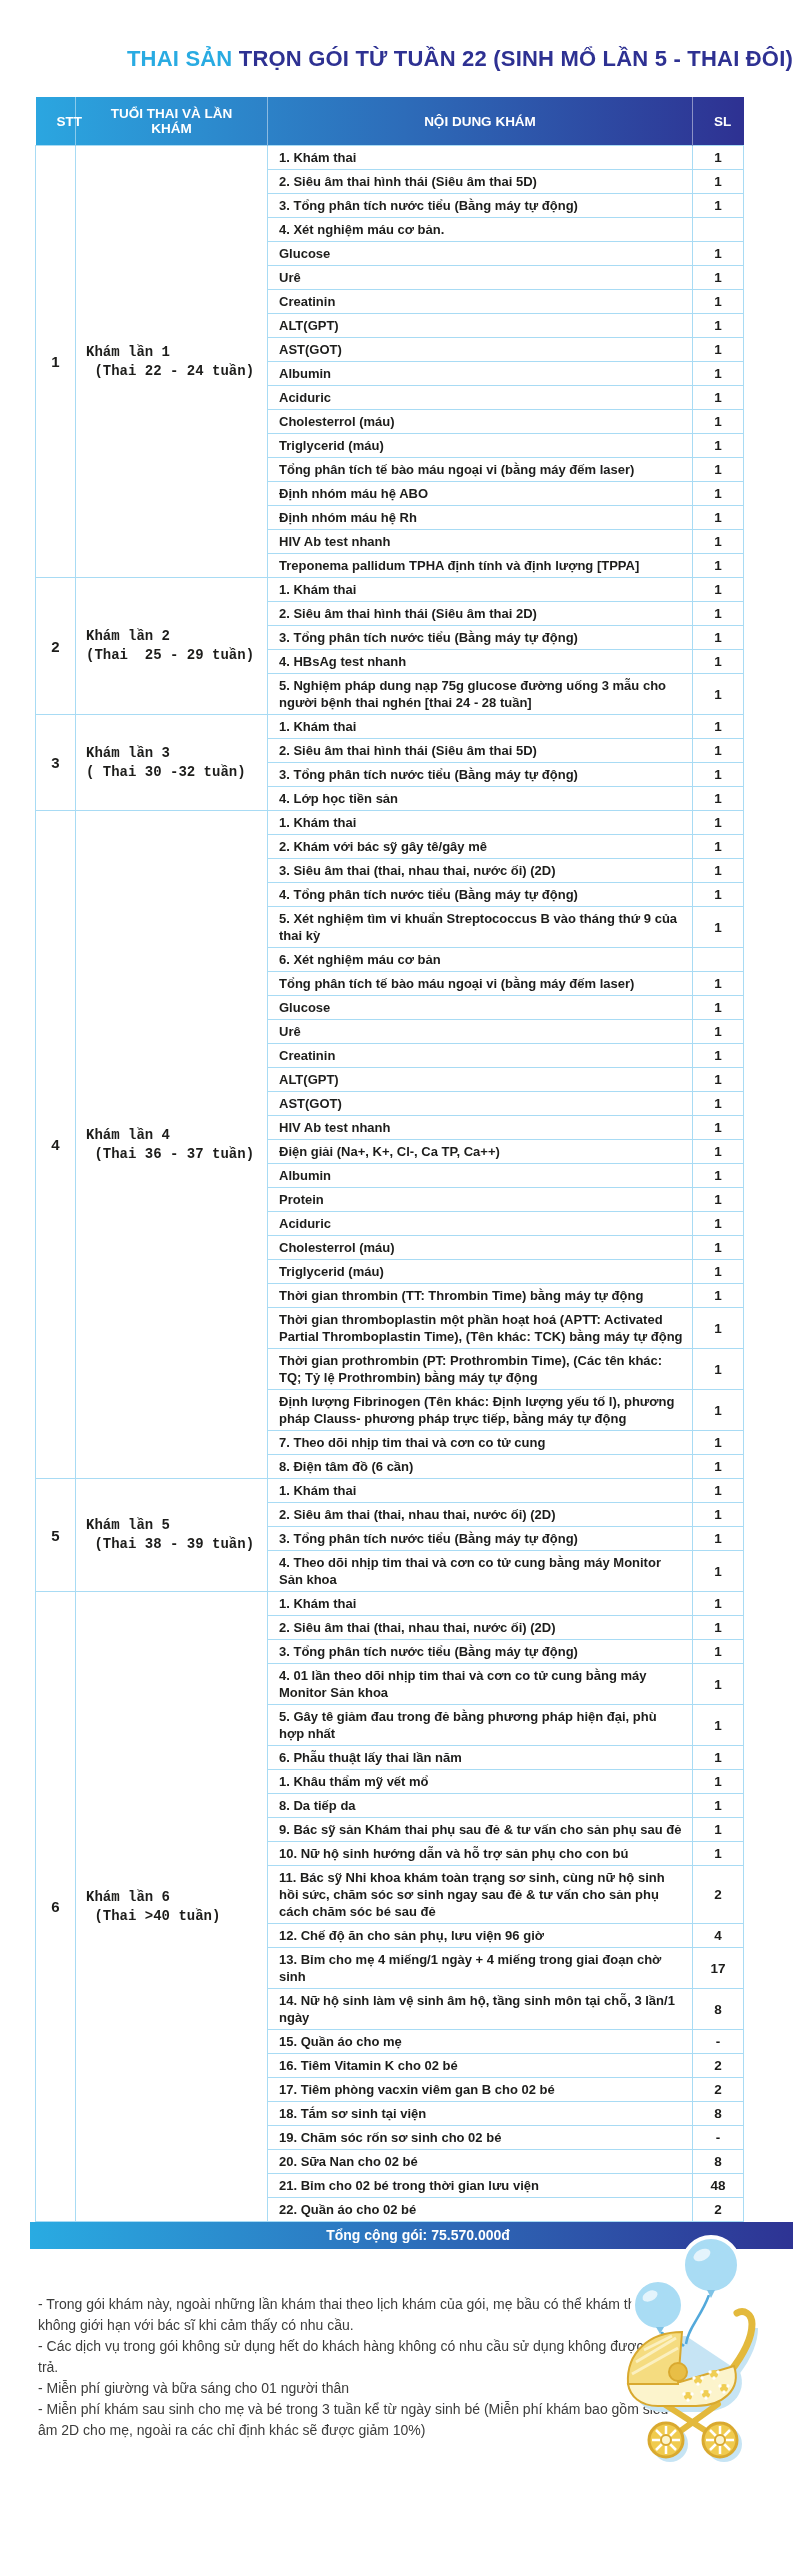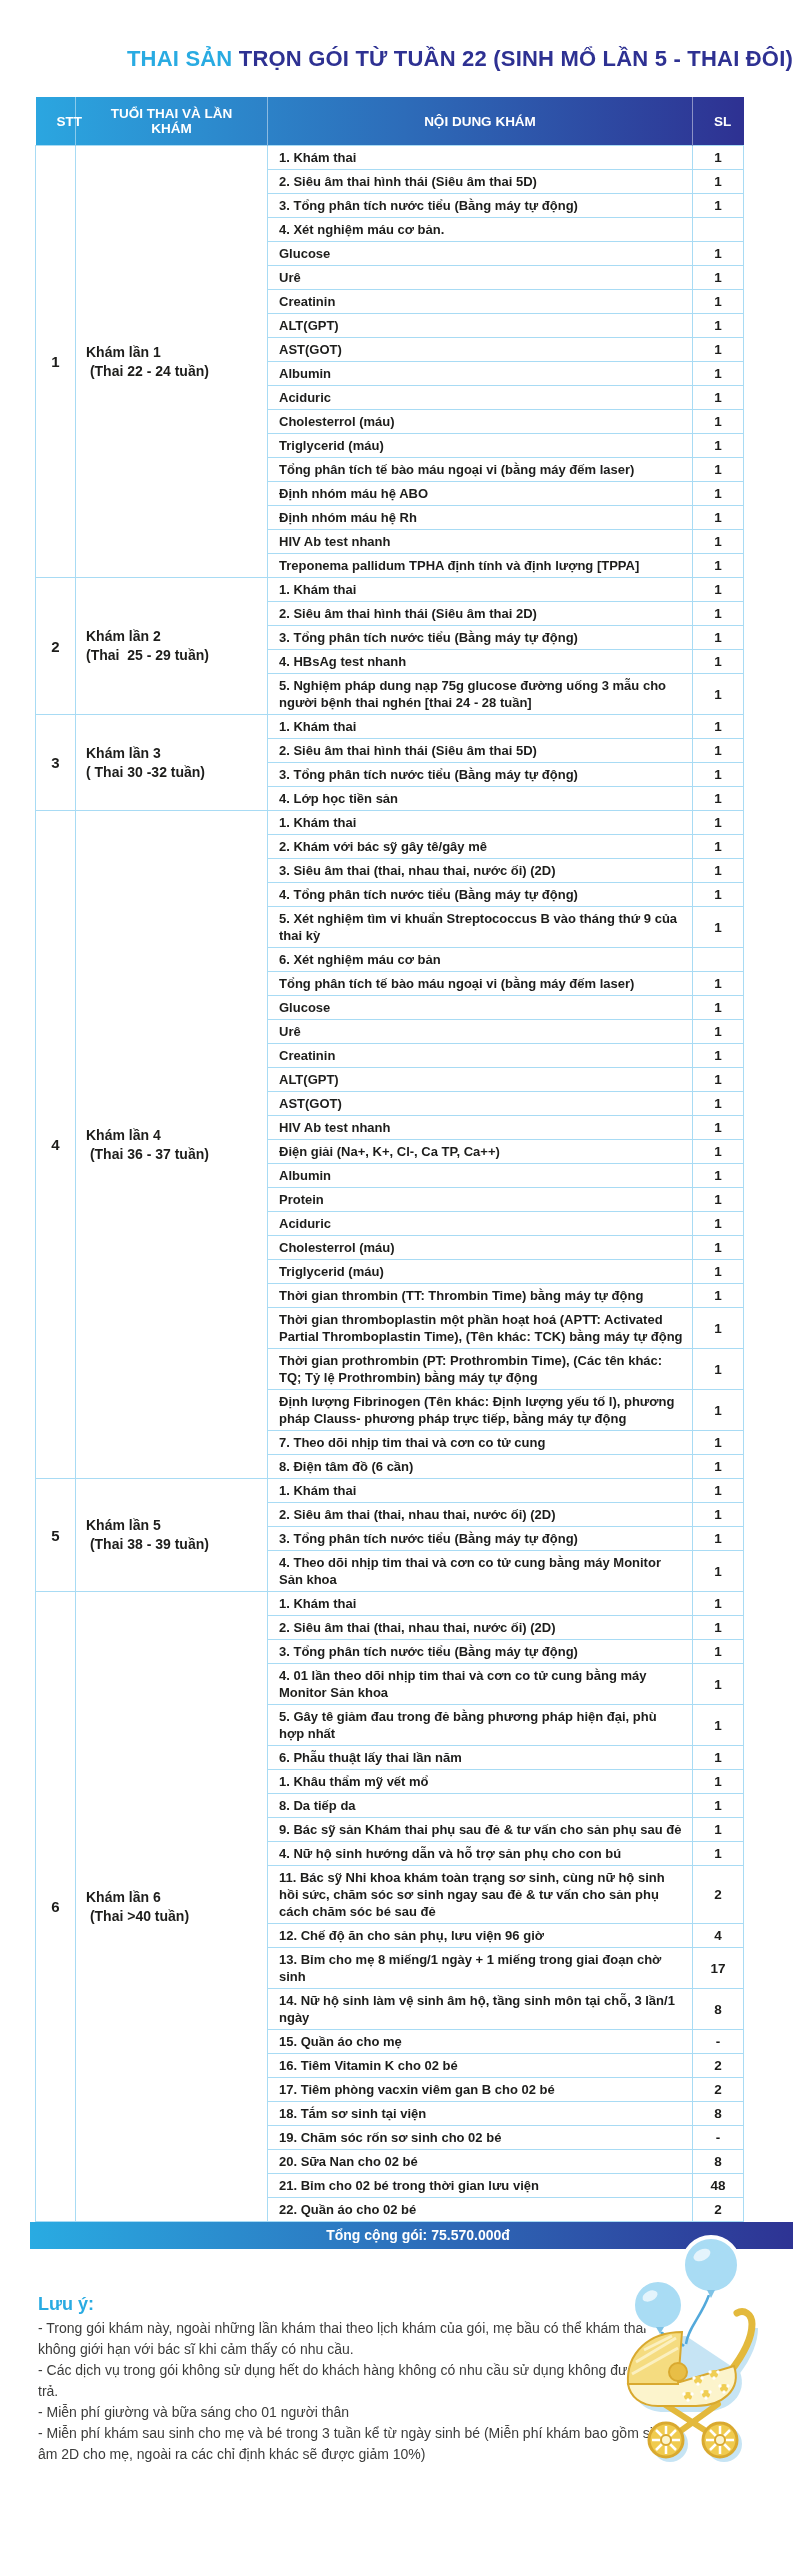--- a/index.html
+++ b/index.html
@@ -13,21 +13,21 @@
   table.pkg{border-collapse:collapse;margin-left:35px;width:708px;table-layout:fixed;}
   col.c-stt{width:40px;} col.c-visit{width:192px;} col.c-content{width:425px;} col.c-sl{width:51px;}
 
   thead tr{background:linear-gradient(90deg,#2BA6E0 0%,#2D6CB9 52%,#2E3192 100%);}
   thead th{height:48px;color:#fff;font-size:13.5px;font-weight:bold;text-align:center;
            border-left:1px solid rgba(255,255,255,.45);padding:0 21px;}
   thead th:first-child{border-left:none;}
 
   tbody td{border:1px solid #A8DBF4;background:#fff;color:#1D1D1B;}
   td.stt{text-align:center;font-weight:bold;font-size:15px;vertical-align:middle;}
-  td.label{font-weight:bold;font-size:14px;line-height:19px;vertical-align:middle;padding:2px 6px 2px 10px;white-space:pre-wrap;}
+  td.label{font-weight:bold;font-size:14px;line-height:19px;vertical-align:middle;padding:2px 6px 2px 10px;white-space:pre-wrap;font-family:Liberation Mono, monospace;}
   td.content{font-weight:bold;font-size:13px;line-height:17px;padding:3px 8px 3px 11px;text-align:left;}
   td.qty{font-weight:bold;font-size:13.5px;line-height:17px;text-align:center;padding:3px 2px;}
 
   .total-bar{margin-left:30px;width:776px;height:27px;line-height:27px;text-align:center;
              background:linear-gradient(90deg,#29ABE2 0%,#2D6CB9 52%,#2E3192 100%);
              color:#fff;font-weight:bold;font-size:14px;position:relative;z-index:1;}
 
   .notes{position:absolute;left:38px;top:2294px;width:650px;z-index:2;}
   .notes-head{color:#29ABE2;font-weight:bold;font-size:18px;margin-bottom:3px;}
   .note-item{color:#3C3C3B;font-size:14px;line-height:21px;}
@@ -329,33 +329,33 @@
         </tr>
         <tr>
           <td class="content">8. Da tiếp da</td>
           <td class="qty">1</td>
         </tr>
         <tr>
           <td class="content">9. Bác sỹ sản Khám thai phụ sau đẻ &amp; tư vấn cho sản phụ sau đẻ</td>
           <td class="qty">1</td>
         </tr>
         <tr>
-          <td class="content">4. Nữ hộ sinh hướng dẫn và hỗ trợ sản phụ cho con bú</td>
+          <td class="content">10. Nữ hộ sinh hướng dẫn và hỗ trợ sản phụ cho con bú</td>
           <td class="qty">1</td>
         </tr>
         <tr>
           <td class="content">11. Bác sỹ Nhi khoa khám toàn trạng sơ sinh, cùng nữ hộ sinh hồi sức, chăm sóc sơ sinh ngay sau đẻ &amp; tư vấn cho sản phụ cách chăm sóc bé sau đẻ</td>
           <td class="qty">2</td>
         </tr>
         <tr>
           <td class="content">12. Chế độ ăn cho sản phụ, lưu viện 96 giờ</td>
           <td class="qty">4</td>
         </tr>
         <tr>
-          <td class="content">13. Bỉm cho mẹ 8 miếng/1 ngày + 1 miếng trong giai đoạn chờ sinh</td>
+          <td class="content">13. Bỉm cho mẹ 4 miếng/1 ngày + 4 miếng trong giai đoạn chờ sinh</td>
           <td class="qty">17</td>
         </tr>
         <tr>
           <td class="content">14. Nữ hộ sinh làm vệ sinh âm hộ, tầng sinh môn tại chỗ, 3 lần/1 ngày</td>
           <td class="qty">8</td>
         </tr>
         <tr>
           <td class="content">15. Quần áo cho mẹ</td>
           <td class="qty">-</td>
         </tr>
@@ -388,21 +388,20 @@
           <td class="qty">2</td>
         </tr>
       </tbody>
   </table>
 
   <div class="total-bar">
     <span>Tổng cộng gói: 75.570.000đ</span>
   </div>
 
   <div class="notes">
-    <div class="notes-head">Lưu ý:</div>
     <div>
         <div class="note-item"> - Trong gói khám này, ngoài những lần khám thai theo lịch khám của gói, mẹ bầu có thể khám thai không giới hạn với bác sĩ khi cảm thấy có nhu cầu.</div>
         <div class="note-item"> - Các dịch vụ trong gói không sử dụng hết do khách hàng không có nhu cầu sử dụng không được hoàn trả.</div>
         <div class="note-item"> - Miễn phí giường và bữa sáng cho 01 người thân</div>
         <div class="note-item"> - Miễn phí khám sau sinh cho mẹ và bé trong 3 tuần kể từ ngày sinh bé (Miễn phí khám bao gồm siêu âm 2D cho mẹ, ngoài ra các chỉ định khác sẽ được giảm 10%)</div>
       </div>
   </div>
 
   <svg class="stroller-wrap" viewBox="0 0 172 232" xmlns="http://www.w3.org/2000/svg">
 

